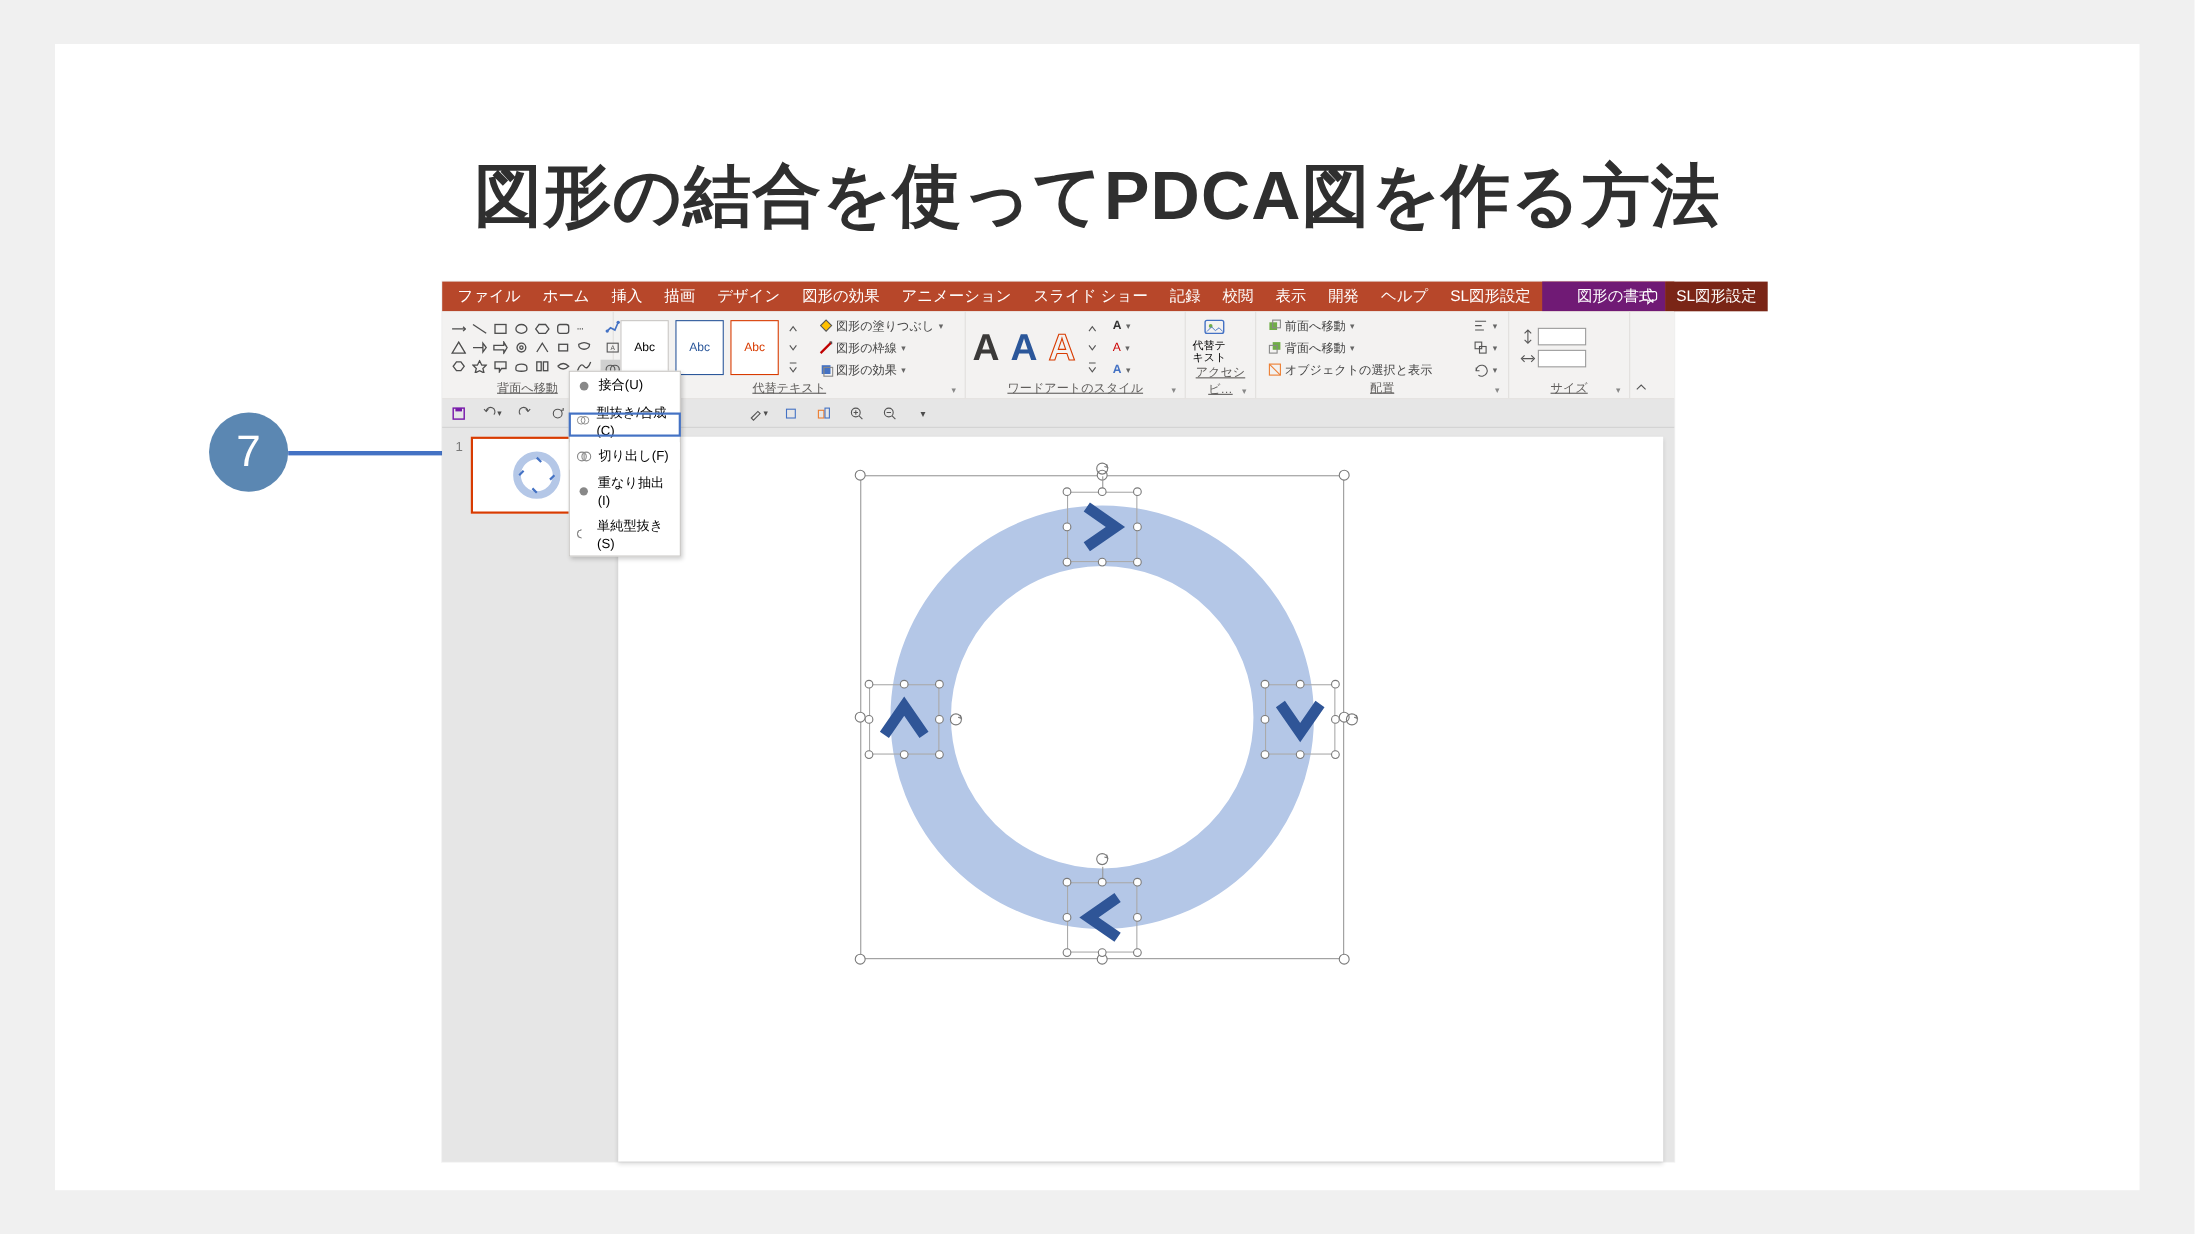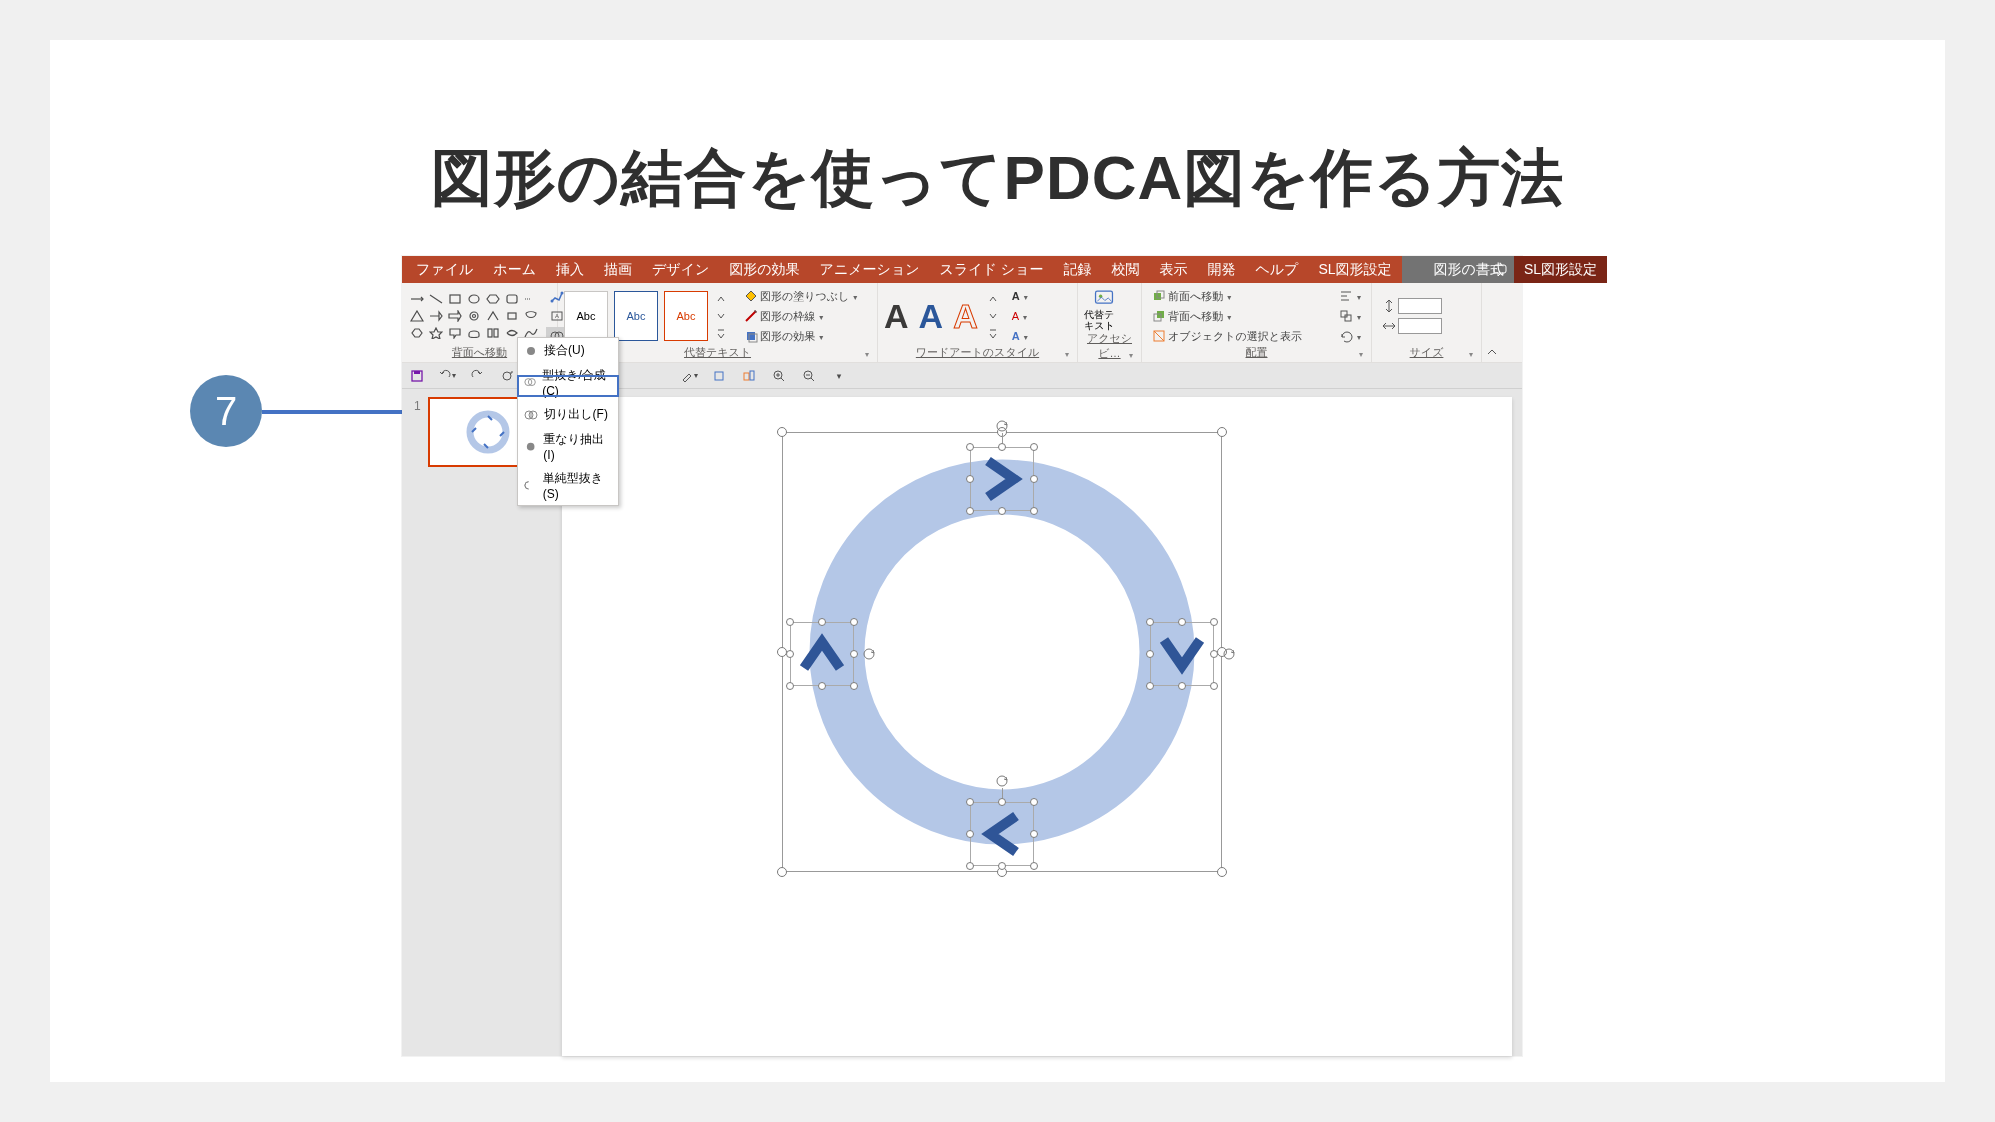--- a/index.html
+++ b/index.html
@@ -44,21 +44,21 @@
       align-items: center;
       height: 27px;
       background: #b7472a;
       color: #fff;
       font-size: 14px;
       gap: 0;
       padding: 0 4px;
       position: relative;
     }
     .tab { padding: 0 10px; height: 100%; display: flex; align-items: center; cursor: pointer; white-space: nowrap; }
-    .tab.active { background: #737373; padding-left: 32px; }
+    .tab.active { background: #701a75; padding-left: 32px; }
     .tab.dark { background: #7a2516; }
     .tell-me { display: flex; align-items: center; gap: 4px; }
     .tell-me svg { width:14px;height:14px; }
     
     .ribbon-body {
       height: 80px;
       background: #f3f2f1;
       border-bottom: 1px solid #e1dfdd;
       display: flex;
       position: relative;

